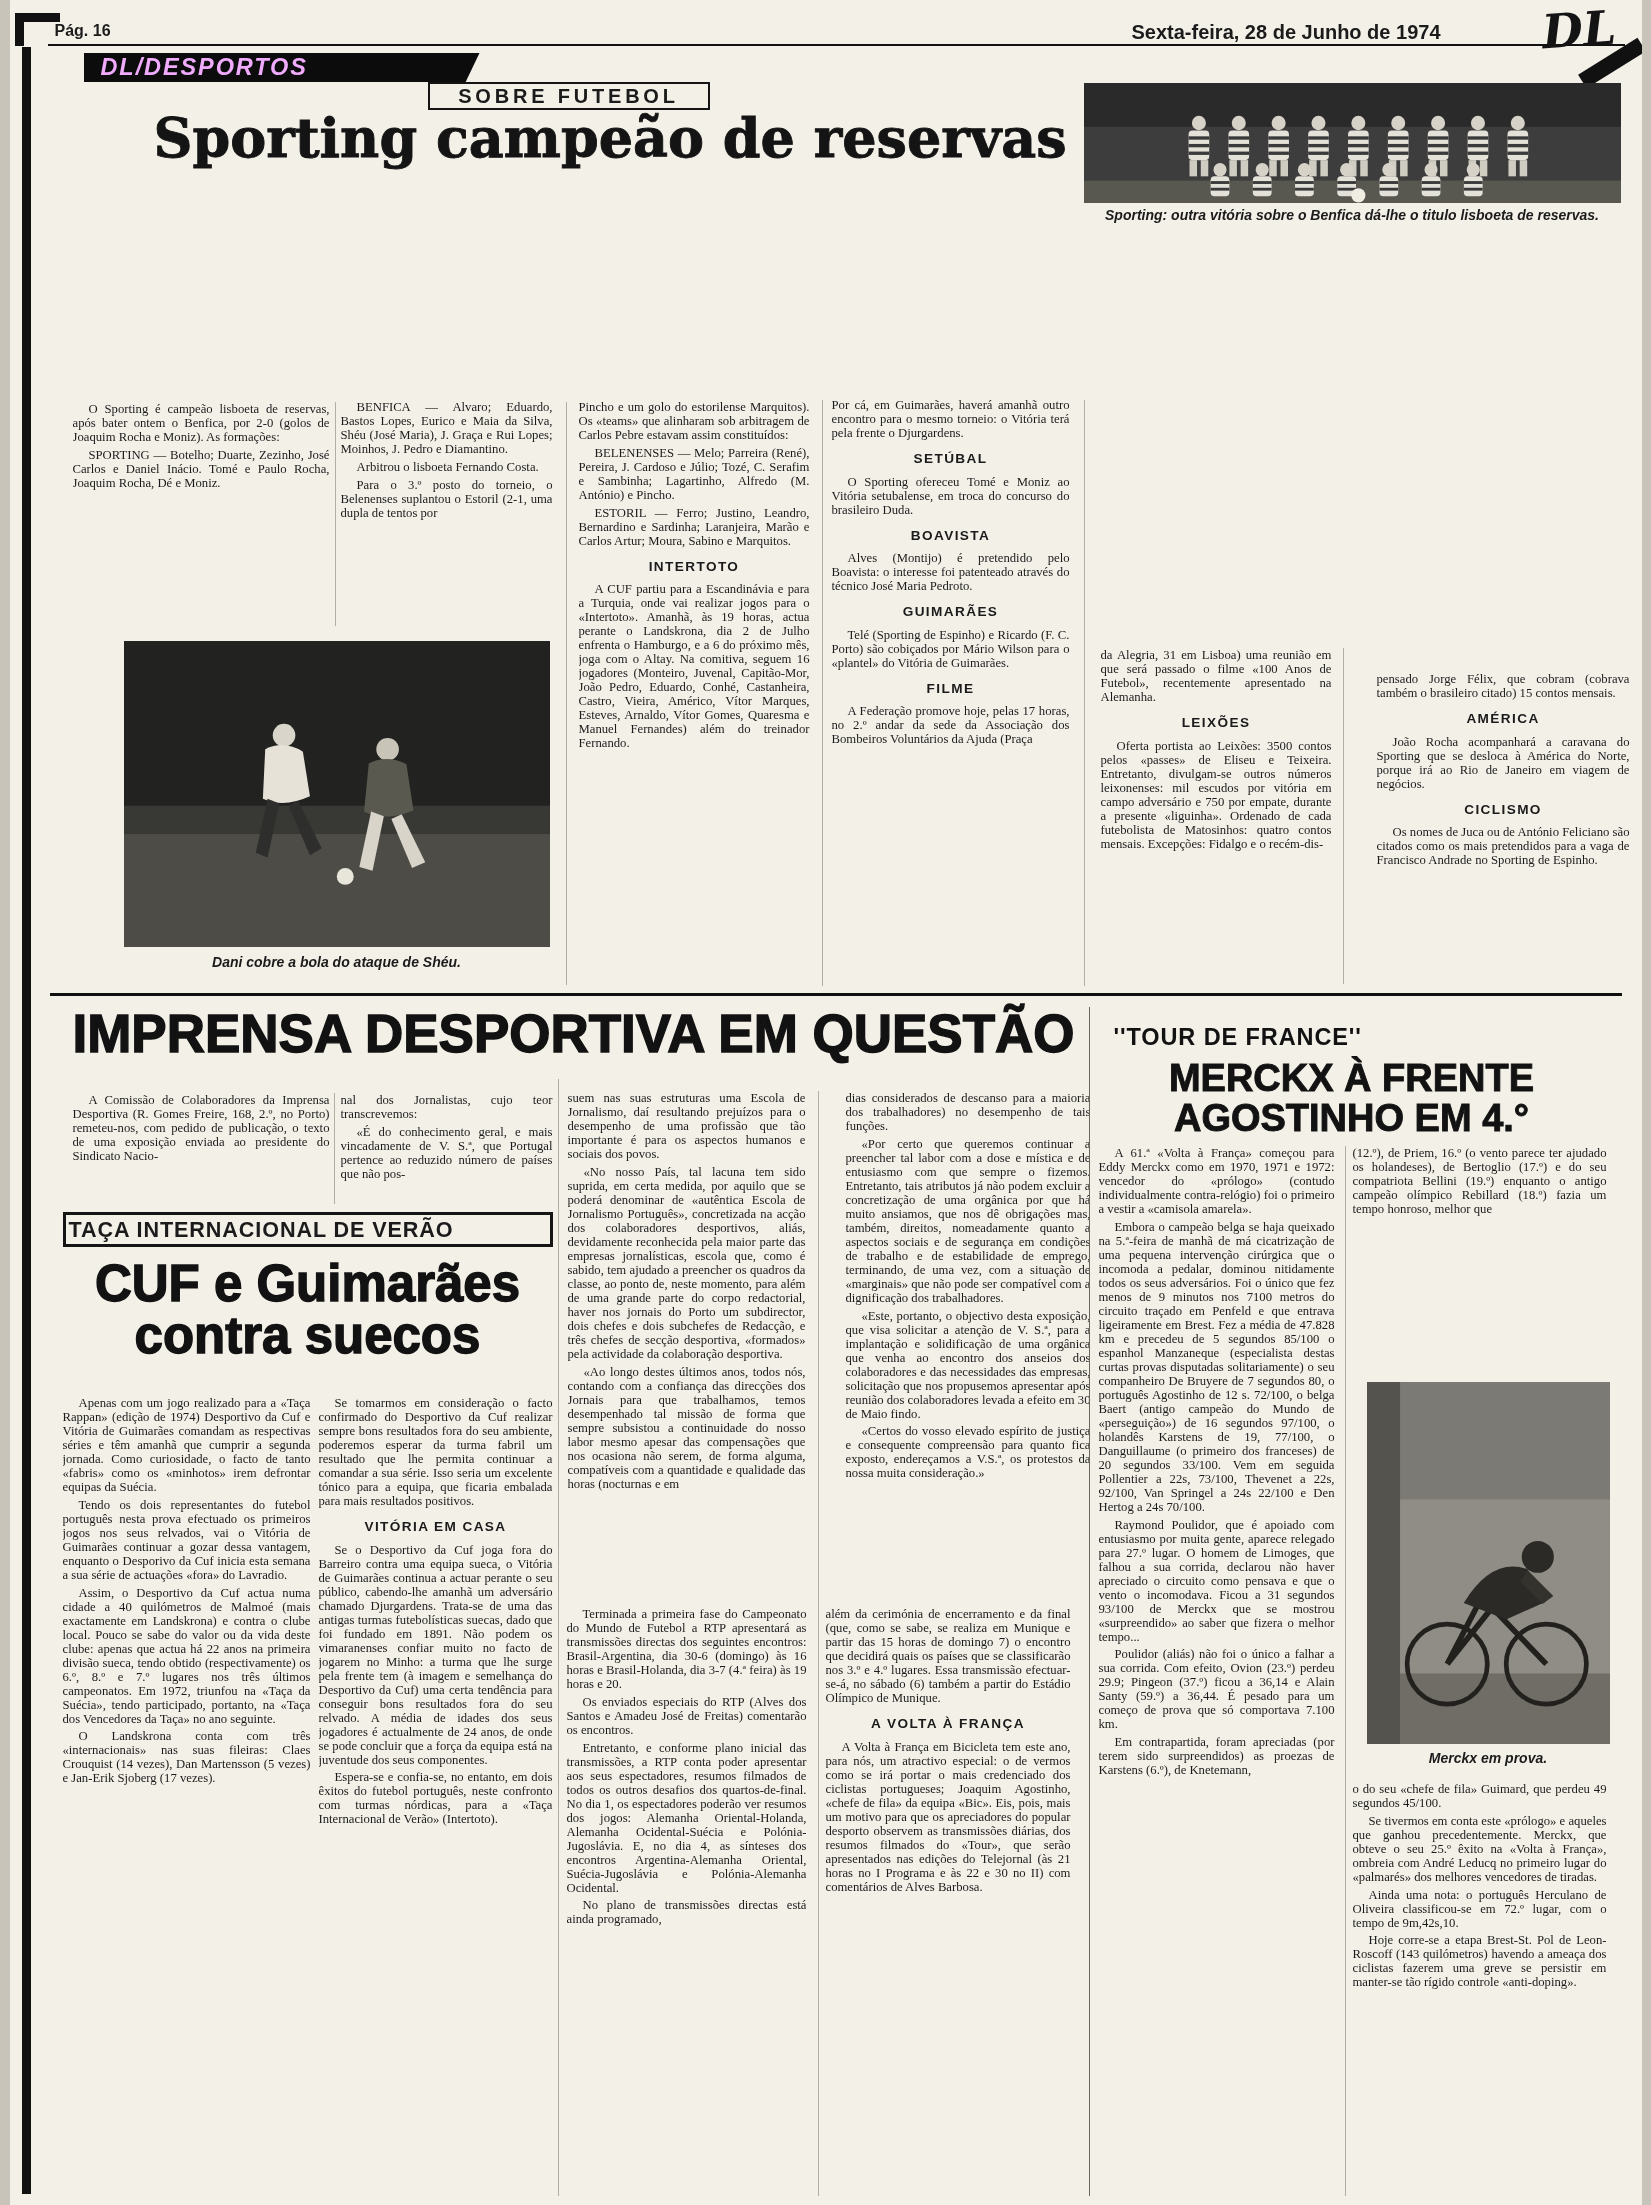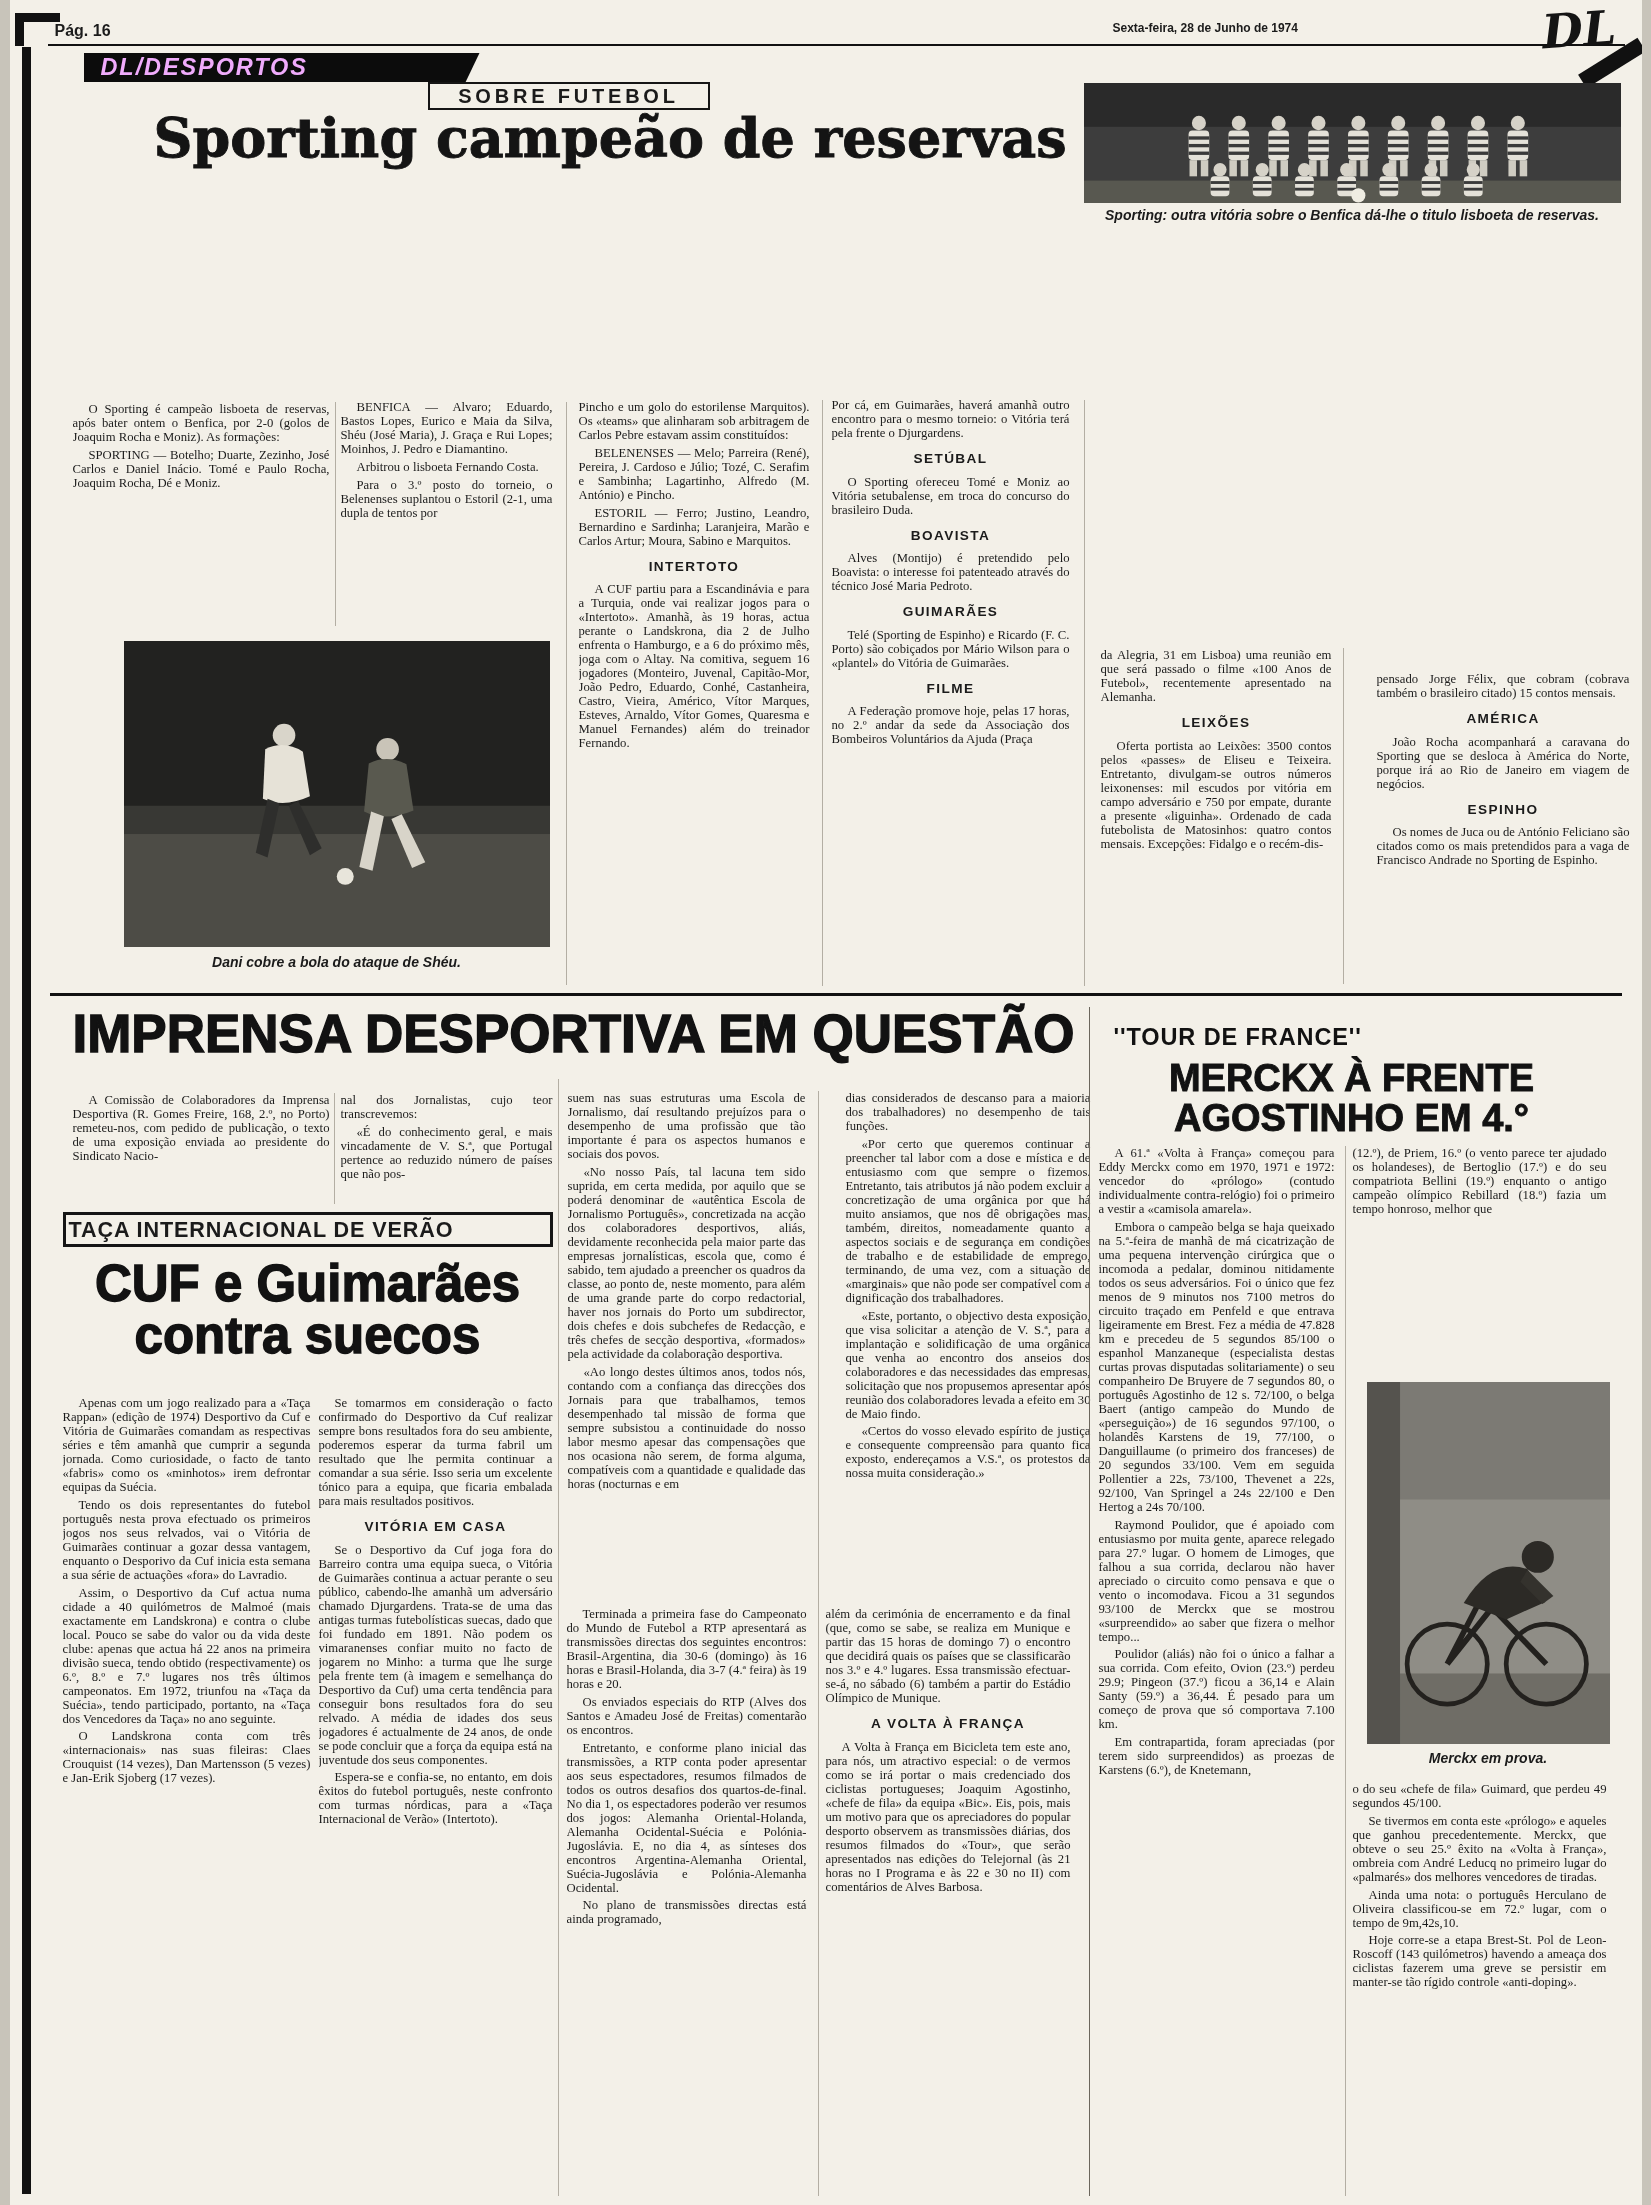--- a/index.html
+++ b/index.html
@@ -14,22 +14,22 @@
   .corner-mark { position:absolute; left:5.6px; top:13px; width:45px; height:33px;
     border-left:9.4px solid #111; border-top:9.4px solid #111; }
   .top-rule { position:absolute; left:38px; top:44px; width:1577px; height:2.3px; background:#111; }
   .left-bar { position:absolute; left:12.2px; top:47px; width:9.4px; height:2147px; background:#111; }
   .ink-mark { position:absolute; left:1567px; top:55px; width:70px; height:16px; background:#111;
     transform: rotate(-32deg); }
 
   
   .page-number { position:absolute; left:45px; top:21.6px; font-family:"Liberation Sans",sans-serif;
     font-weight:bold; font-size:16px; }
-  .issue-date { position:absolute; left:1103px; top:20.6px; width:347px; text-align:left;
-    font-family:"Liberation Sans",sans-serif; font-weight:bold; font-size:12px; }
+  .issue-date { position:absolute; left:1103px; top:20.6px; width:347px; text-align:center;
+    font-family:"Liberation Sans",sans-serif; font-weight:bold; font-size:20px; }
   .masthead-logo { position:absolute; left:1532px; top:1.9px; font-family:"DejaVu Serif",serif;
     font-style:italic; font-weight:bold; font-size:47px; transform:rotate(-4deg); color:#141414; }
 
   .section-banner { position:absolute; left:74px; top:53px; width:396px; height:29px;
     background:#0c0c0c; color:#f0abfc; font-family:"Liberation Sans",sans-serif;
     font-weight:bold; font-style:italic; font-size:23.5px; line-height:29px;
     padding-left:17px; letter-spacing:1.9px;
     clip-path: polygon(0 0, 100% 0, 96.5% 100%, 0 100%); }
 
   
@@ -150,21 +150,21 @@
     </div>
   <div class="article-col" style="left:1091px; top:648px; width:231px; height:335px;">
       <p class="ni">da Alegria, 31 em Lisboa) uma reunião em que será passado o filme «100 Anos de Futebol», recentemente apresentado na Alemanha.</p>
       <h4 class="col-subhead">LEIXÕES</h4>
       <p>Oferta portista ao Leixões: 3500 contos pelos «passes» de Eliseu e Teixeira. Entretanto, divulgam-se outros números leixonenses: mil escudos por vitória em campo adversário e 750 por empate, durante a presente «liguinha». Ordenado de cada futebolista de Matosinhos: quatro contos mensais. Excepções: Fidalgo e o recém-dis-</p>
     </div>
   <div class="article-col" style="left:1343px; top:672px; width:253px; height:335px;margin-left:24px;">
       <p class="ni">pensado Jorge Félix, que cobram (cobrava também o brasileiro citado) 15 contos mensais.</p>
       <h4 class="col-subhead">AMÉRICA</h4>
       <p>João Rocha acompanhará a caravana do Sporting que se desloca à América do Norte, porque irá ao Rio de Janeiro em viagem de negócios.</p>
-      <h4 class="col-subhead">ESPINHO</h4>
+      <h4 class="col-subhead">CICLISMO</h4>
       <p>Os nomes de Juca ou de António Feliciano são citados como os mais pretendidos para a vaga de Francisco Andrade no Sporting de Espinho.</p>
     </div>
 
   <div class="photo" style="left:114px; top:641px; width:426px; height:306px;">
     <svg viewBox="0 0 905 650" preserveAspectRatio="none">
       <rect width="905" height="650" fill="#222220"></rect>
       <rect y="350" width="905" height="60" fill="#383834"></rect>
       <rect y="410" width="905" height="240" fill="#4d4c46"></rect>
       <circle cx="340" cy="200" r="24" fill="#d9d5ca"></circle>
       <path d="M300 230 Q340 210 380 235 L395 330 Q340 355 295 335 Z" fill="#e6e2d7"></path>

